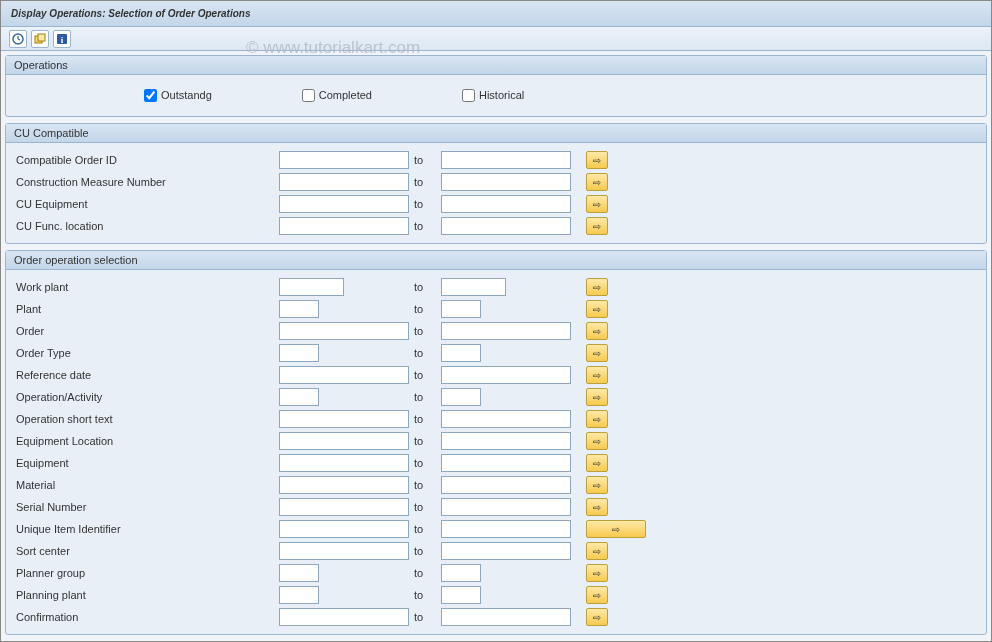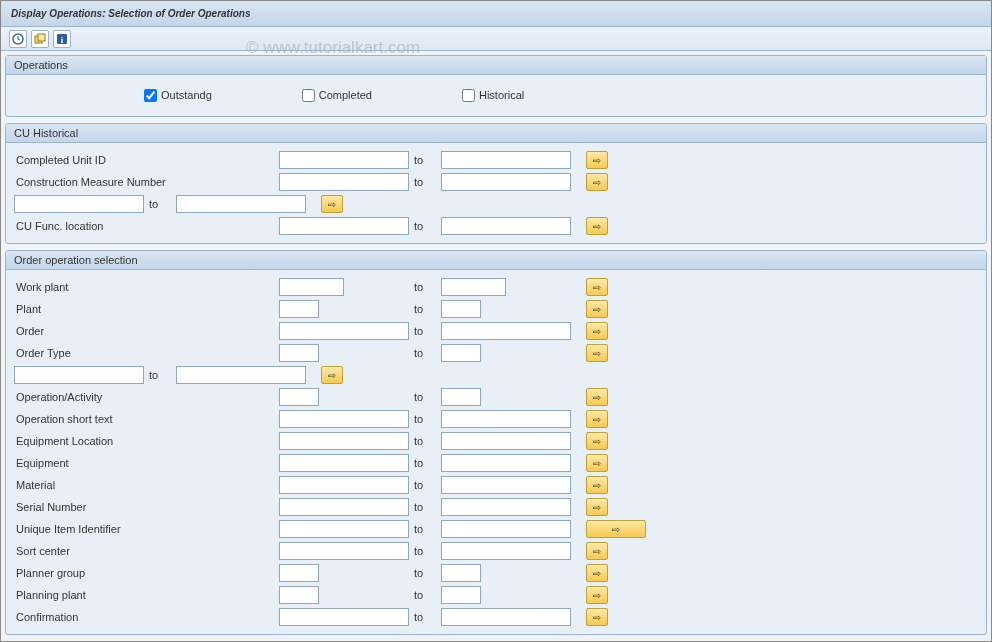--- a/index.html
+++ b/index.html
@@ -184,41 +184,42 @@
           </label>
           <label class="chk">
             <input type="checkbox" style="">
             <span>Historical</span>
           </label>
         </div>
     </div>
   </div>
 
   <div class="group">
-    <div class="group-header">CU Historical</div>
+    <div class="group-header">CU Compatible</div>
     <div class="group-body" id="cu-rows">
         <div class="row">
-          <div class="label">Completed Unit ID</div>
+          <div class="label">Compatible Order ID</div>
           <div class="from"><input class="fld w130" style=""></div>
           <div class="to-label">to</div>
           <div class="to"><input class="fld w130" style=""></div>
           <div class="arrow-col"><div class="arrow-btn">
               <span class="arrow-glyph">⇨</span>
             </div></div>
         </div>
         <div class="row">
           <div class="label">Construction Measure Number</div>
           <div class="from"><input class="fld w130" style=""></div>
           <div class="to-label">to</div>
           <div class="to"><input class="fld w130" style=""></div>
           <div class="arrow-col"><div class="arrow-btn">
               <span class="arrow-glyph">⇨</span>
             </div></div>
         </div>
         <div class="row">
+          <div class="label">CU Equipment</div>
           <div class="from"><input class="fld w130" style=""></div>
           <div class="to-label">to</div>
           <div class="to"><input class="fld w130" style=""></div>
           <div class="arrow-col"><div class="arrow-btn">
               <span class="arrow-glyph">⇨</span>
             </div></div>
         </div>
         <div class="row">
           <div class="label">CU Func. location</div>
           <div class="from"><input class="fld w130" style=""></div>
@@ -264,20 +265,21 @@
         <div class="row">
           <div class="label">Order Type</div>
           <div class="from"><input class="fld w40" style=""></div>
           <div class="to-label">to</div>
           <div class="to"><input class="fld w40" style=""></div>
           <div class="arrow-col"><div class="arrow-btn">
               <span class="arrow-glyph">⇨</span>
             </div></div>
         </div>
         <div class="row">
+          <div class="label">Reference date</div>
           <div class="from"><input class="fld w130" style=""></div>
           <div class="to-label">to</div>
           <div class="to"><input class="fld w130" style=""></div>
           <div class="arrow-col"><div class="arrow-btn">
               <span class="arrow-glyph">⇨</span>
             </div></div>
         </div>
         <div class="row">
           <div class="label">Operation/Activity</div>
           <div class="from"><input class="fld w40" style=""></div>

